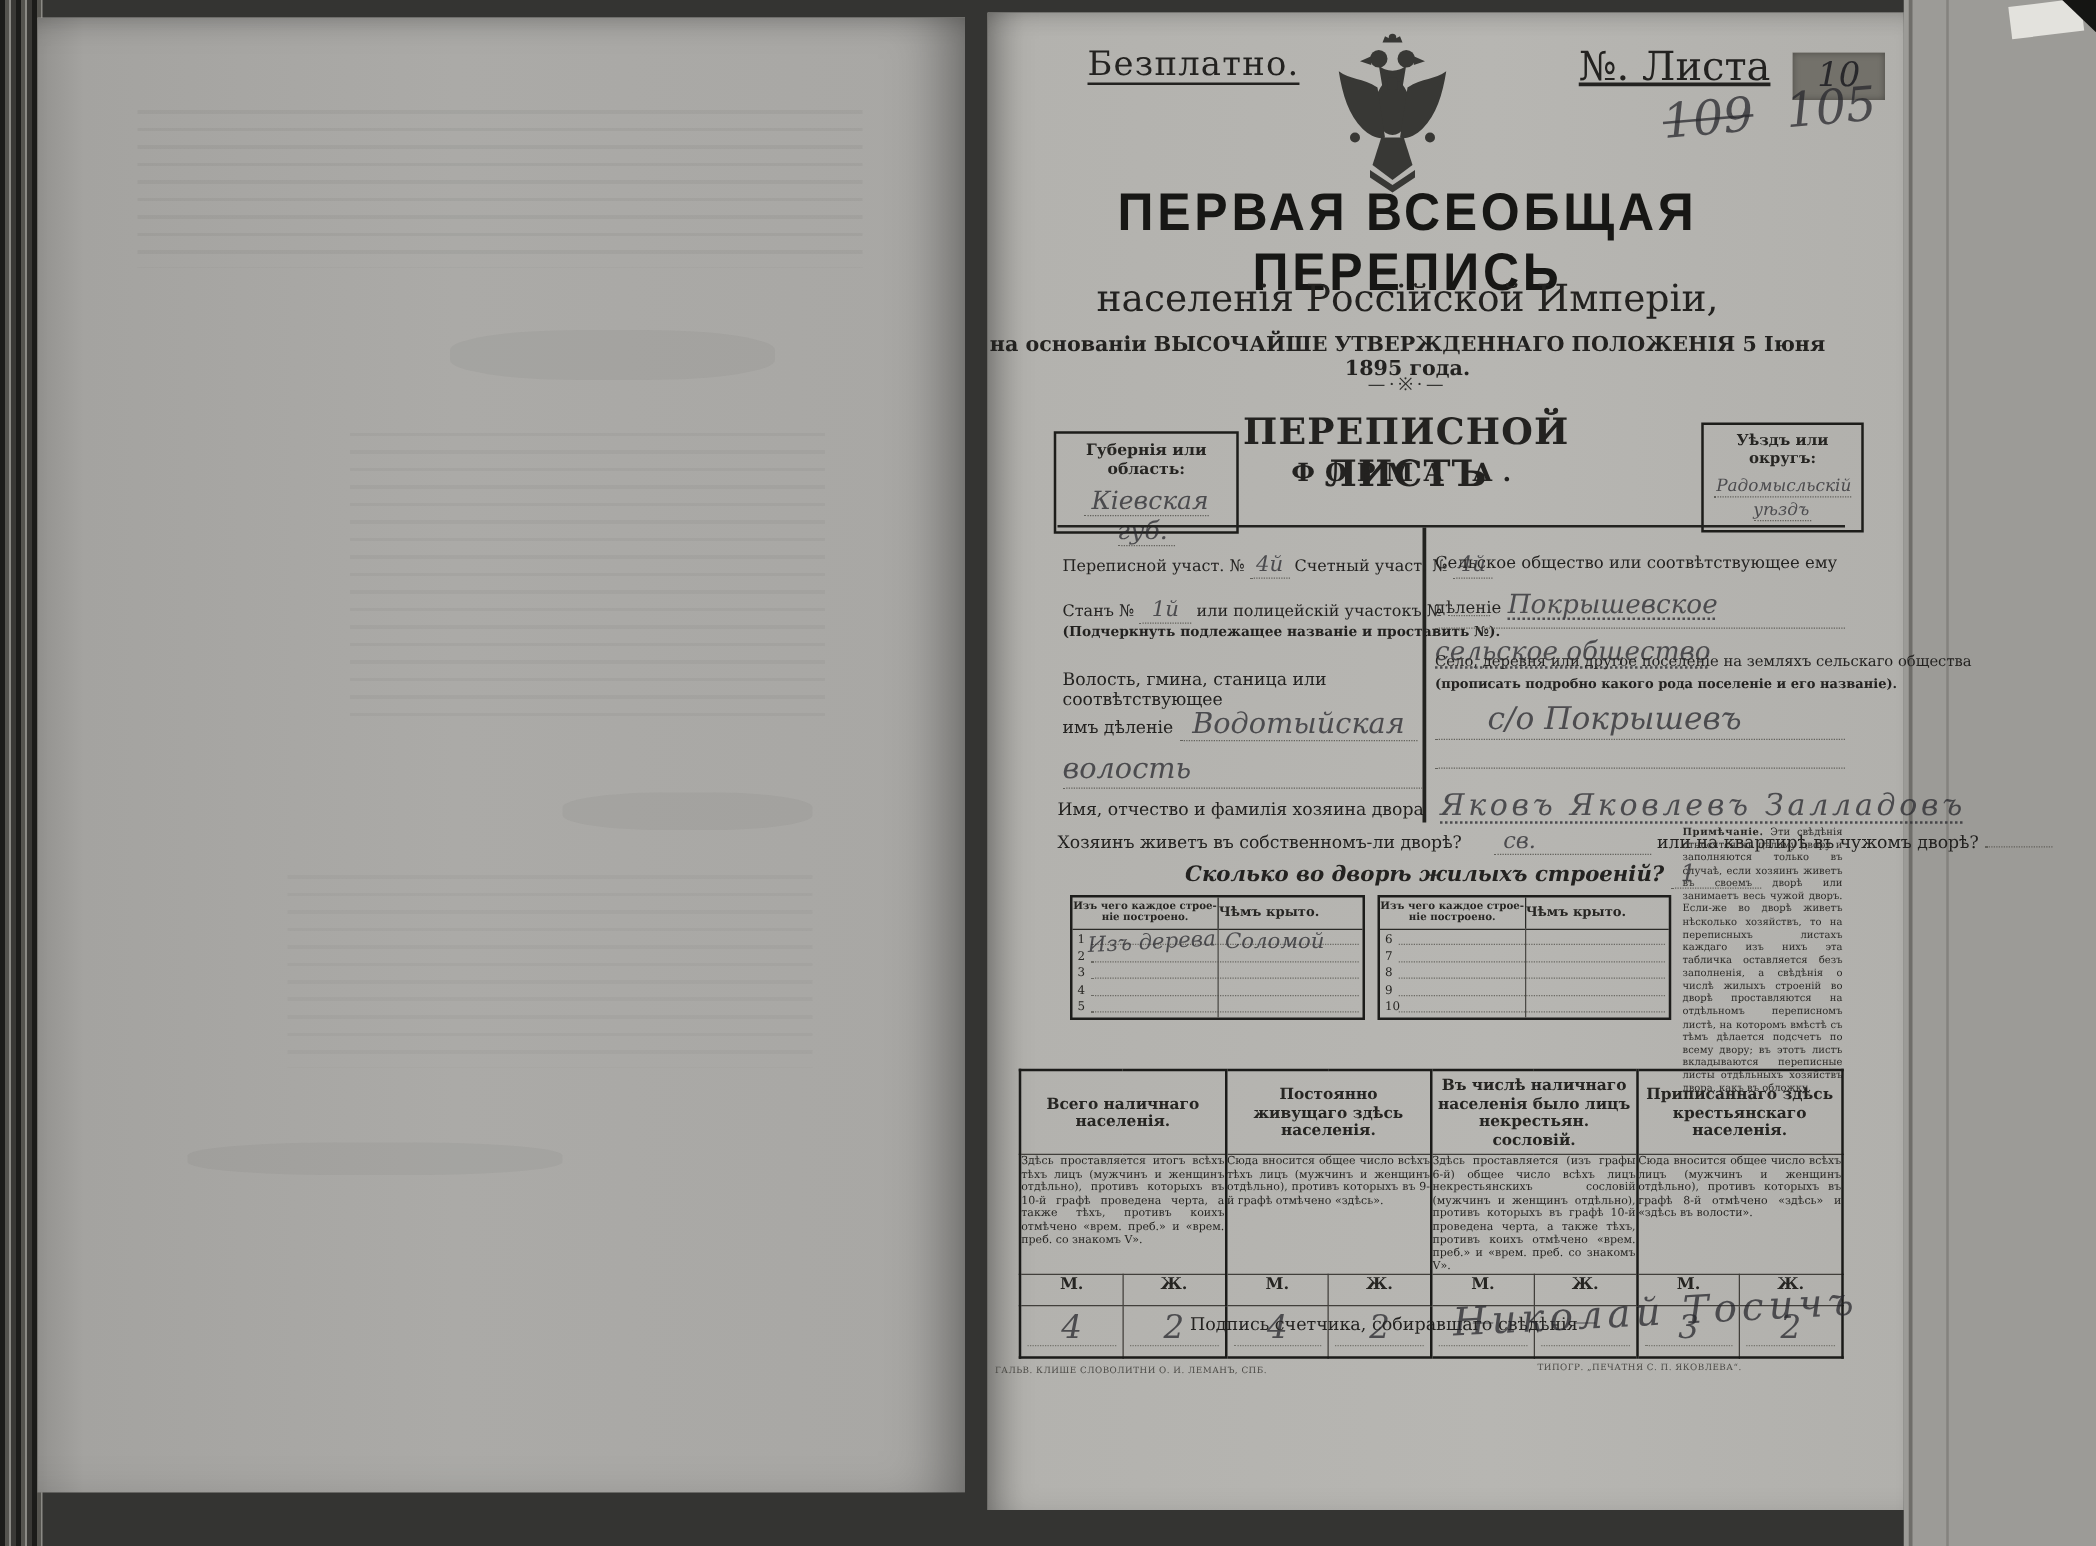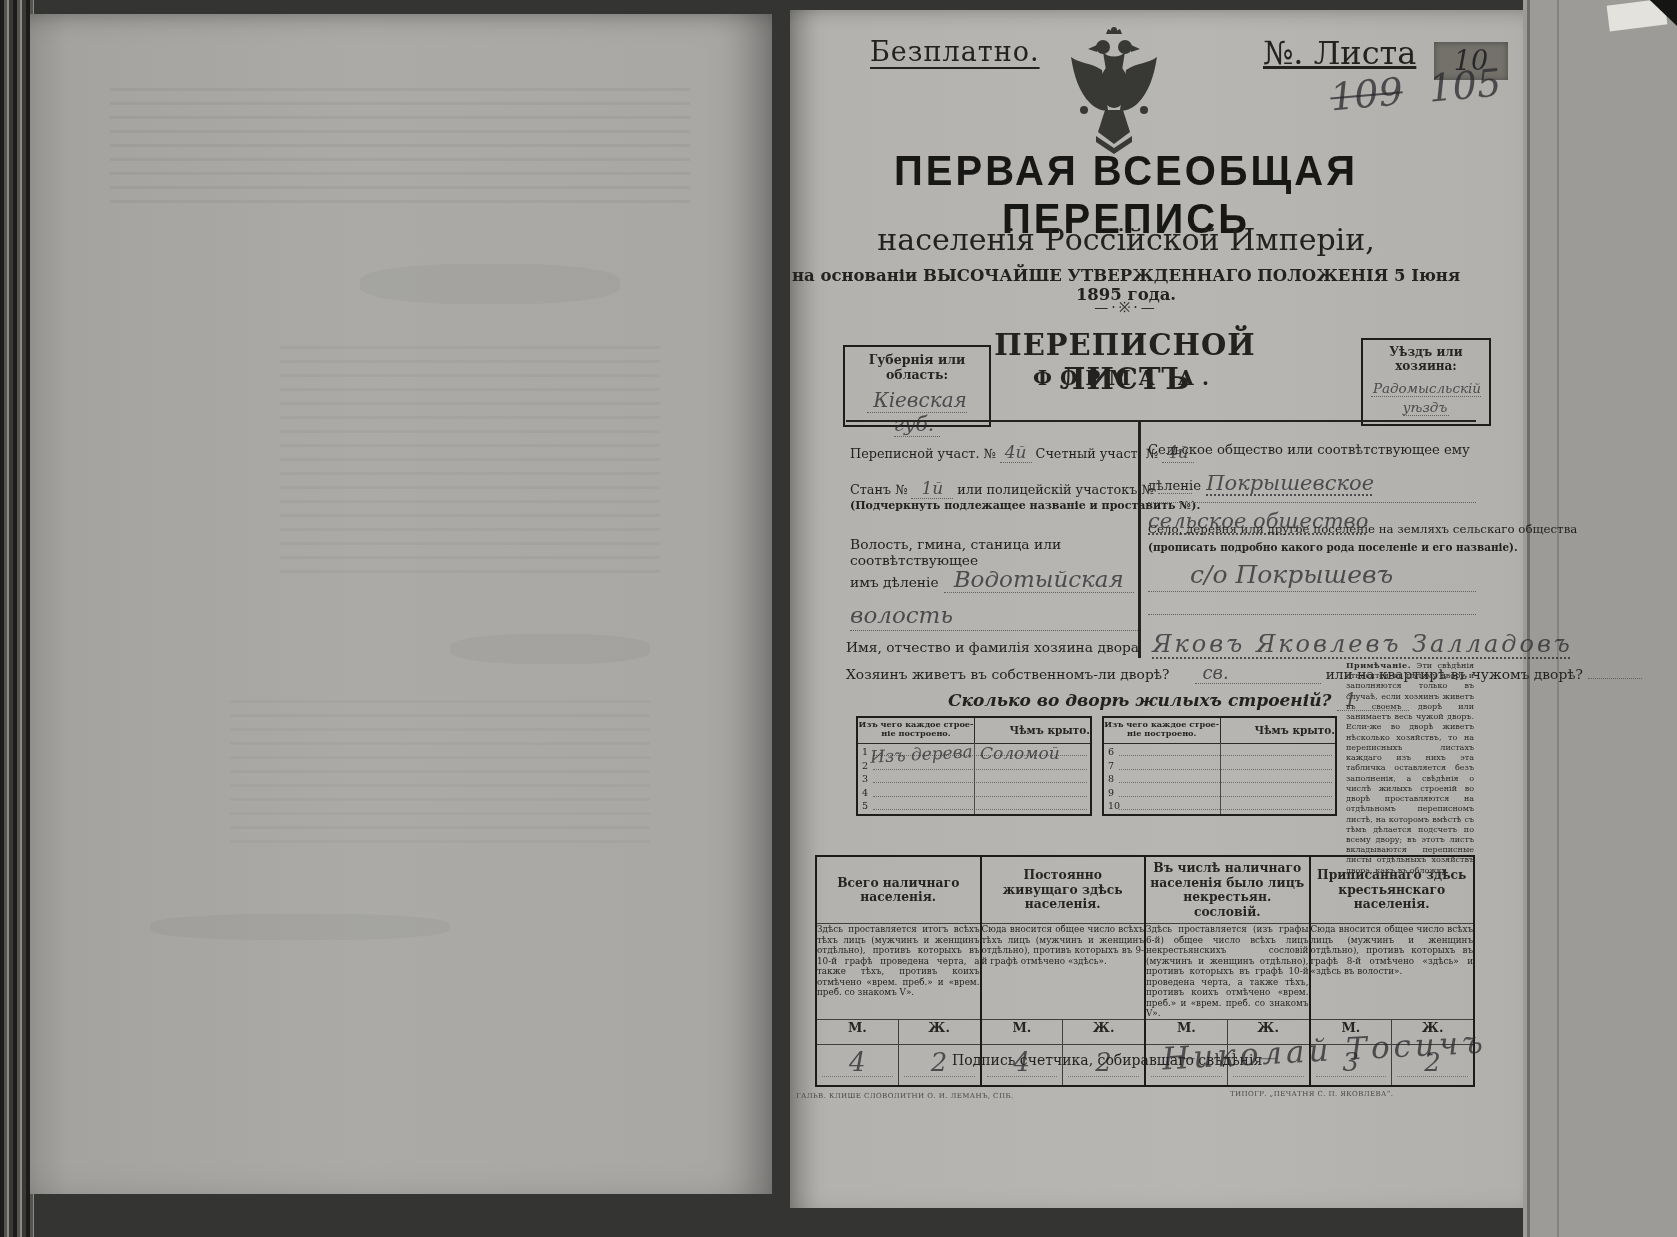--- a/index.html
+++ b/index.html
@@ -36,21 +36,21 @@
   .strike{text-decoration:line-through;text-decoration-thickness:2px;}
   .uline{text-decoration:underline;text-underline-offset:6px;text-decoration-thickness:2px;}
   .hw-u{text-decoration:underline dotted 1.5px;text-underline-offset:5px;}
   
   .fbox{position:absolute;border:2.5px solid #1d1d1a;}
   .fbox .lab{font-size:12.5px;font-weight:bold;text-align:center;padding-top:5px;}
   
   .btable{position:absolute;border:2px solid #1d1d1b;}
   .bt-head{display:flex;height:25px;border-bottom:1.5px solid #2a2a27;}
   .bt-h1{width:50%;font-size:8.2px;font-weight:bold;text-align:center;border-right:1px solid #2a2a27;padding-top:2px;line-height:1.15;}
-  .bt-h2{flex:1;font-size:10.5px;font-weight:bold;text-align:right;padding-top:6px;}
+  .bt-h2{flex:1;font-size:10.5px;font-weight:bold;text-align:left;padding-top:6px;}
   .bt-row{height:13.4px;position:relative;}
   .bt-row::after{content:"";position:absolute;left:15px;right:3px;bottom:1px;border-bottom:1px dotted #6b6a64;}
   .bt-num{font-size:9.5px;position:absolute;left:4px;bottom:0;}
   .bt-colsep{position:absolute;top:25px;bottom:0;left:50%;width:1px;background:#4b4a46;}
   
   .note{font-size:8px;line-height:1.28;text-align:justify;color:#2b2a27;}
   
   table.ctable{border-collapse:collapse;table-layout:fixed;width:660px;border:2.5px solid #1b1b19;}
   table.ctable th,table.ctable td{border:1px solid #413f3b;padding:0;vertical-align:top;}
   table.ctable .gsep{border-left:2.5px solid #1b1b19;}
@@ -131,21 +131,21 @@
       <div class="lab">Губернія или область:</div>
       <div class="center" style="margin-top:6px;">
         <span class="hw dotline" style="font-size:20px;padding:0 6px;">Кіевская губ.</span>
       </div>
     </div>
 
     <div class="abs center b print" style="left:200px;top:318px;width:270px;font-size:29px;letter-spacing:1px;">ПЕРЕПИСНОЙ ЛИСТЪ</div>
     <div class="abs center b print" style="left:200px;top:356px;width:270px;font-size:20px;letter-spacing:8px;">ФОРМА А.</div>
 
     <div class="fbox" style="left:571px;top:328px;width:126px;height:84px;">
-      <div class="lab" style="font-size:12px;">Уѣздъ или хозяина:</div>
+      <div class="lab" style="font-size:12px;">Уѣздъ или округъ:</div>
       <div class="center" style="margin-top:5px;">
         <span class="hw dotline" style="font-size:13.5px;padding:0 2px;">Радомысльскій уѣздъ</span>
       </div>
     </div>
 
     <div class="abs" style="left:56px;top:410px;width:630px;height:2px;background:#232320;"></div>
     <div class="abs" style="left:348px;top:412px;width:2.5px;height:236px;background:#232320;"></div>
 
     <div class="abs print nowrap" style="left:60px;top:432px;font-size:12.8px;">
       <span>Переписной участ. №</span>

